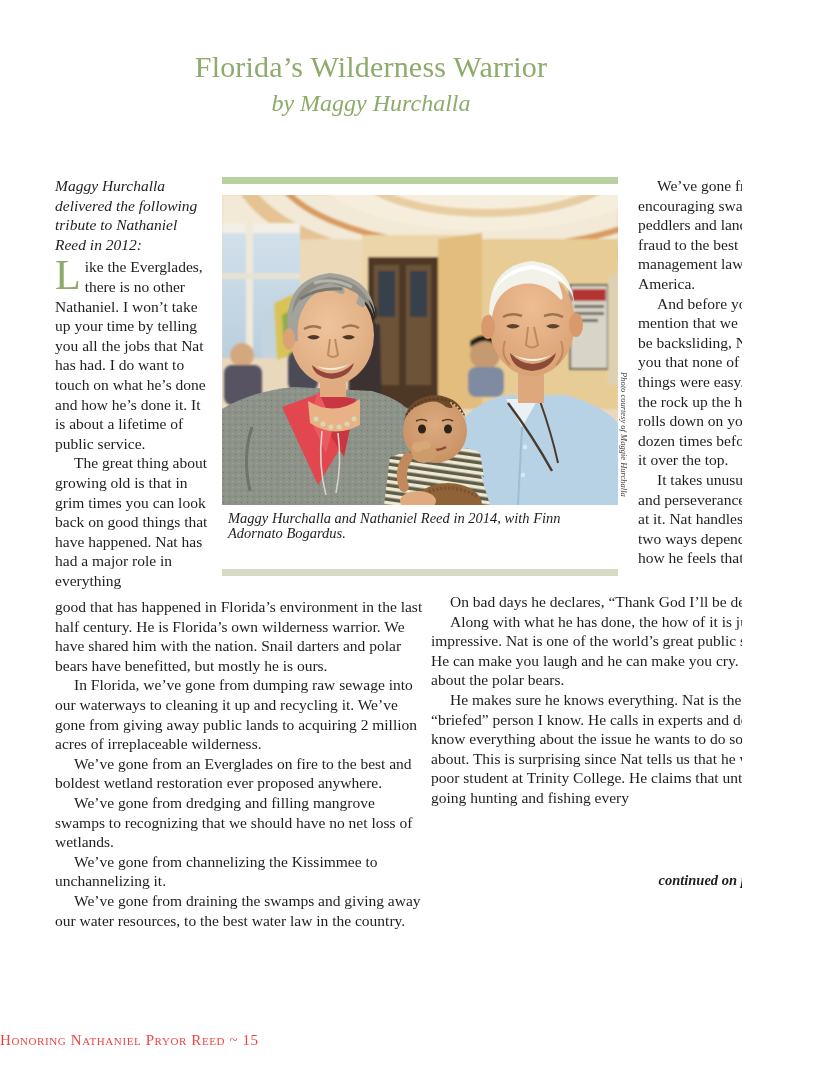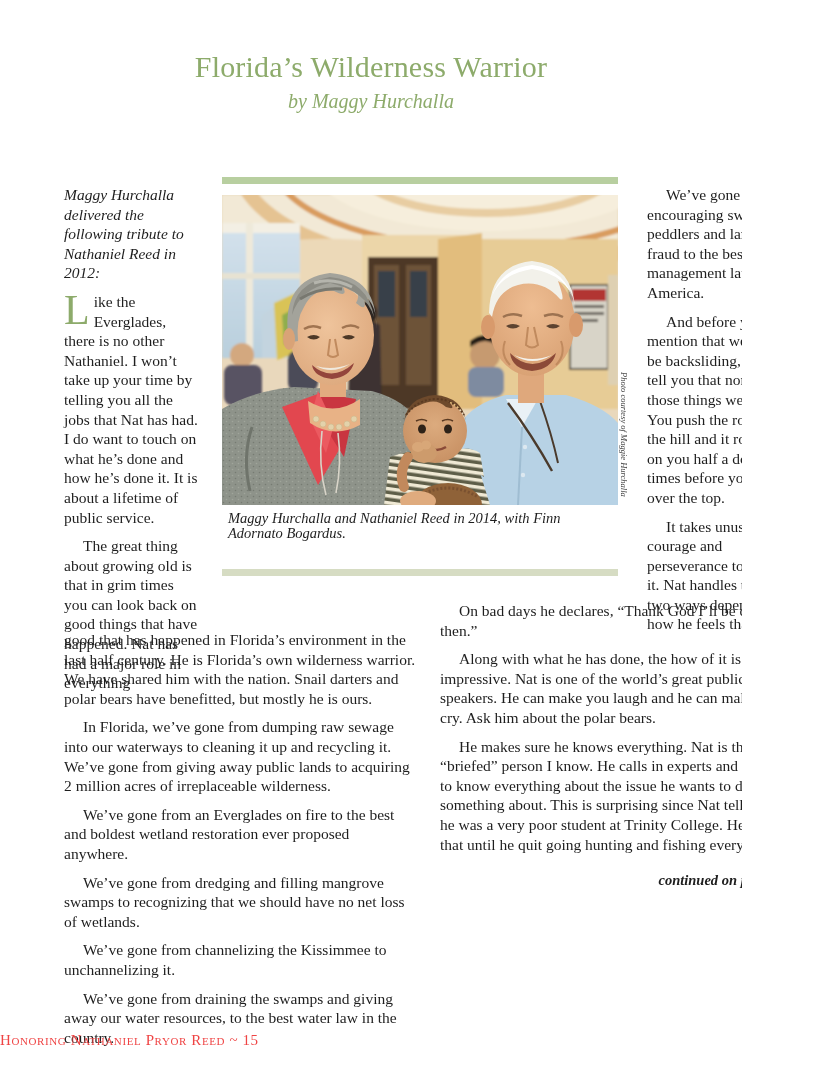--- a/index.html
+++ b/index.html
@@ -2,28 +2,28 @@
 <html><head>
 <meta charset="utf-8">
 <style>
   html,body{margin:0;padding:0;background:#ffffff;}
   body{font-family:"Liberation Serif","DejaVu Serif",serif;color:#1e1e1e;}
   .page{position:relative;width:742px;height:1085px;background:#fff;overflow:hidden;}
 
   .title{position:absolute;left:0;top:50px;width:100%;text-align:center;
          font-size:30px;letter-spacing:.2px;color:#8dab6b;font-weight:400;}
   .byline{position:absolute;left:0;top:90px;width:100%;text-align:center;
-          font-style:italic;font-size:20px;color:#8dab6b;}
+          font-style:italic;font-size:24px;color:#8dab6b;}
 
   .col{position:absolute;font-size:15.5px;line-height:19.6px;text-align:left;}
-  .col p{margin:9px;}
+  .col p{margin:0;}
   .col p.ind{text-indent:19px;}
   .left-narrow{left:55px;top:176px;width:153px;}
   .right-narrow{left:638px;top:176px;width:170px;}
-  .left-wide{left:55px;top:621px;width:370px;}
+  .left-wide{left:55px;top:597px;width:370px;}
   .right-wide{left:431px;top:592px;width:376px;}
 
   .intro{font-style:italic;margin-bottom:3px !important;}
   .dropcap{float:left;color:#8dab6b;font-size:42px;line-height:33px;
            padding:2px 4px 0 0;font-weight:400;}
 
   .continued{position:absolute;left:431px;top:872px;width:356px;text-align:right;
              font-style:italic;font-weight:600;font-size:14.5px;}
 
   .footer{position:absolute;left:0;top:1032px;width:100%;text-align:left;

